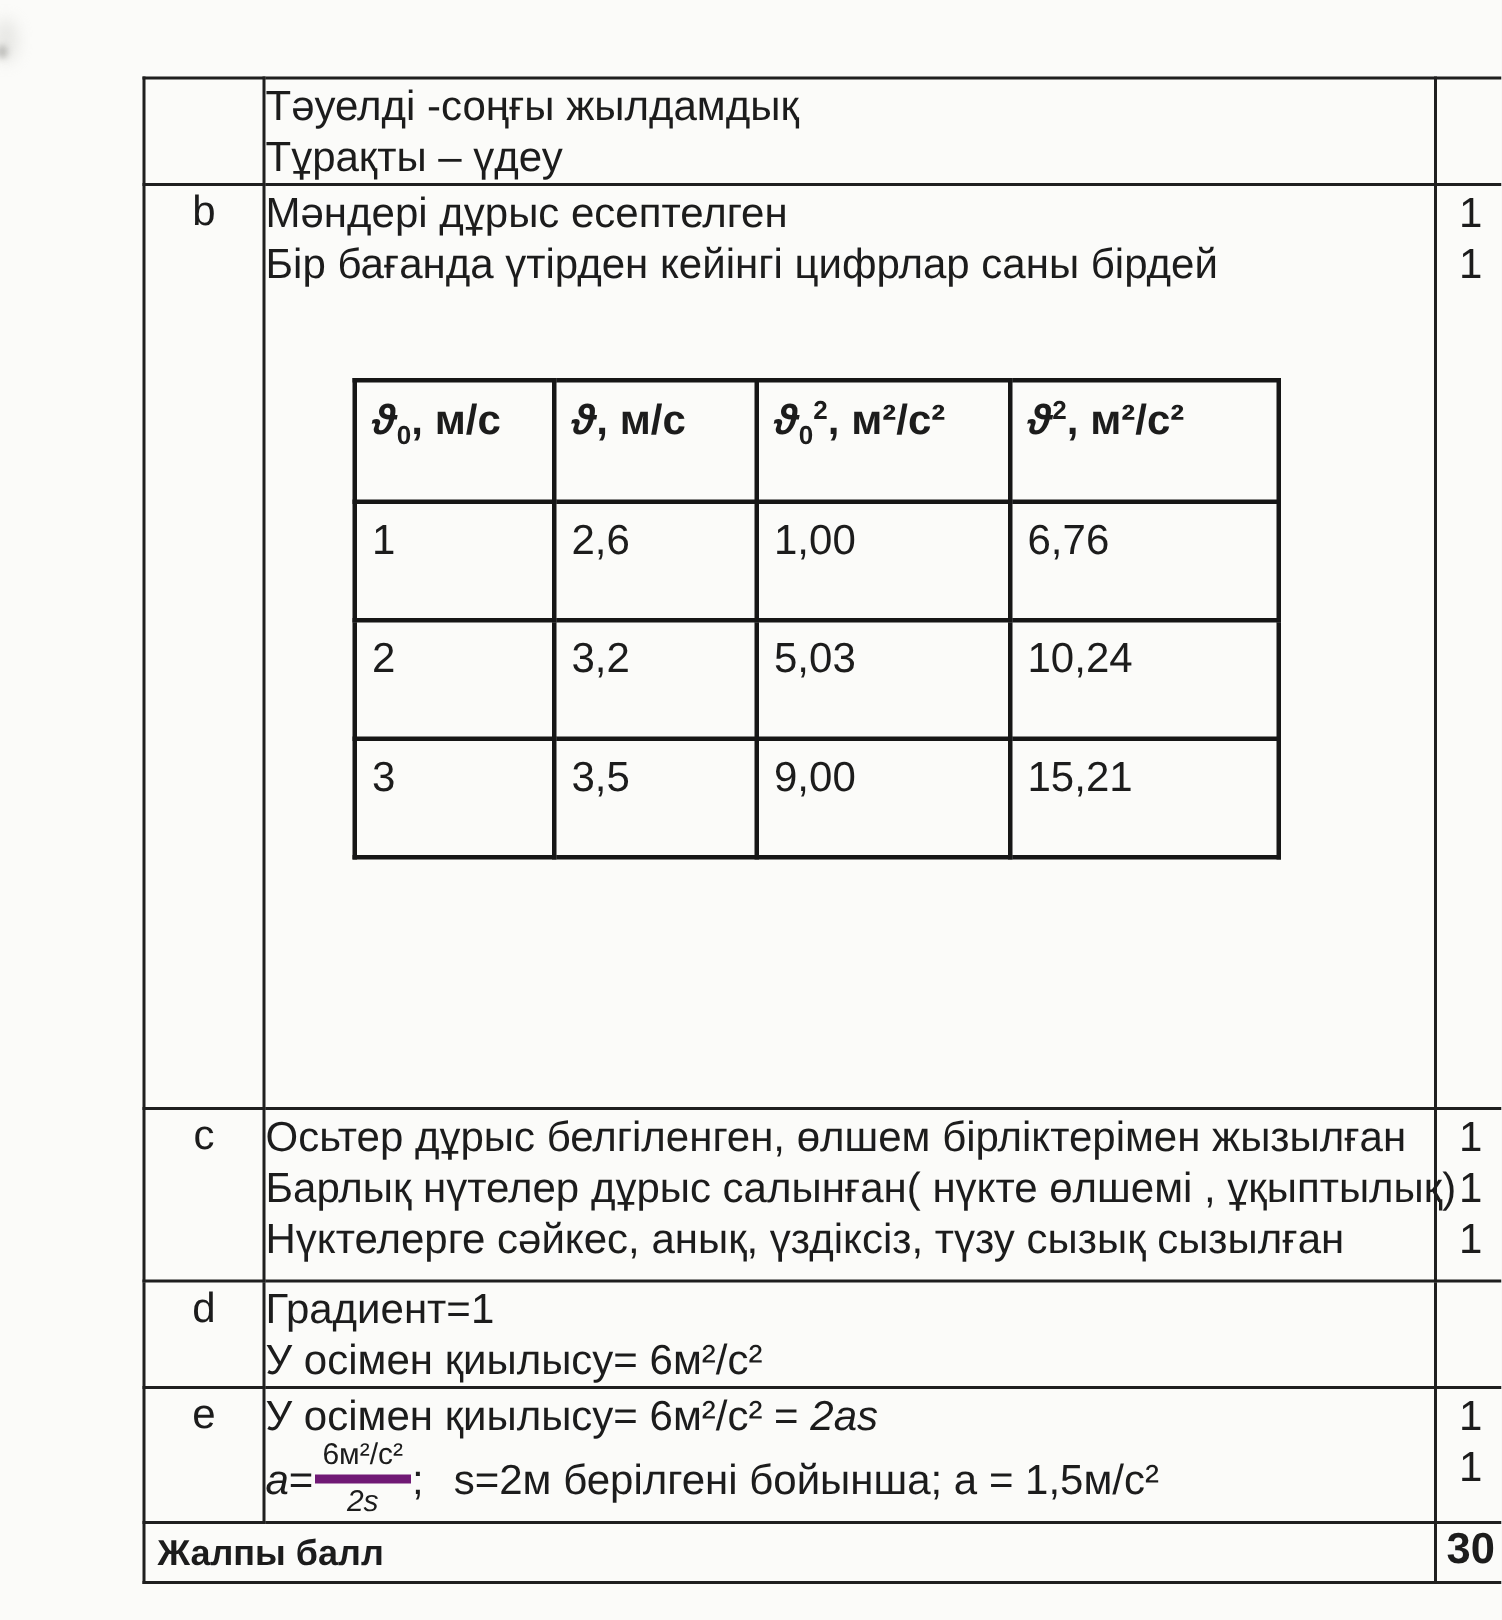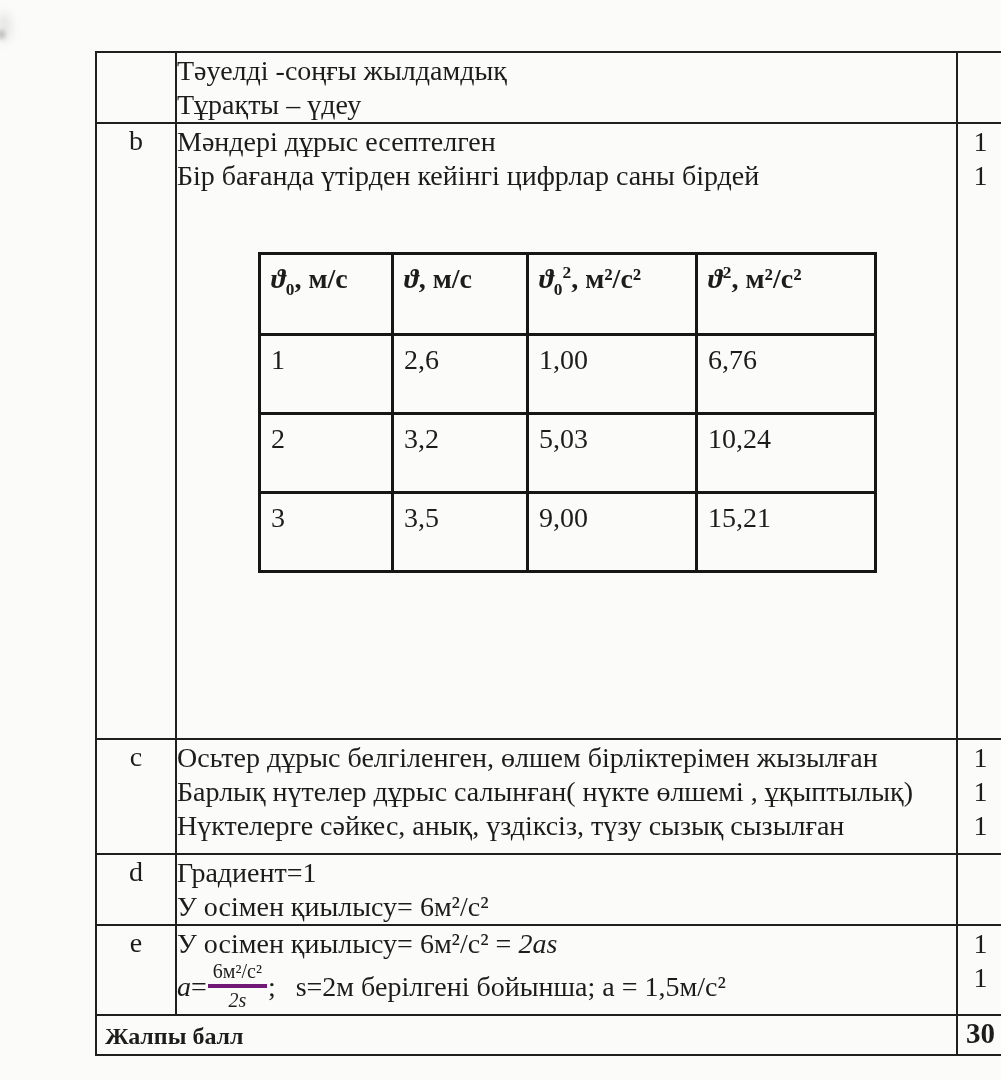--- a/index.html
+++ b/index.html
@@ -1,21 +1,21 @@
 <!DOCTYPE html>
 <html><head>
 <meta charset="utf-8">
 <style>
   html,body{margin:0;padding:0;background:#f6f6f4;}
   #canvas{
     position:relative;
     width:1001px;height:1080px;
     background:#fbfbf9;
     overflow:hidden;
-    font-family:Liberation Serif, serif;
+    font-family:Liberation Sans, sans-serif;
     color:#1c1c1c;
   }
   
   .speck1{position:absolute;left:-4px;top:12px;width:16px;height:30px;background:#cfcfcb;border-radius:50%;filter:blur(5px);opacity:.45;}
   .speck2{position:absolute;left:-2px;top:30px;width:7px;height:9px;background:#8d8d89;border-radius:50%;filter:blur(2px);opacity:.5;}
 
   table.grading{
     position:absolute;left:95px;top:51px;
     border-collapse:collapse;
     table-layout:fixed;
@@ -43,21 +43,21 @@
     font-weight:bold;font-size:24px;
     padding:2px 0 0 8px !important;
     vertical-align:middle !important;
   }
   td.total-score{font-weight:bold;font-size:29px;padding-top:2px;}
 
   
   table.inner{
     border-collapse:collapse;
     table-layout:fixed;
-    margin:59px 0 0 81px;
+    margin:59px 0 0 58px;
     width:616px;
   }
   table.inner th, table.inner td{
     border:3px solid #161616;
     vertical-align:top;
     text-align:left;
     font-size:28px;
     padding:8px 0 0 10px;
   }
   table.inner th{height:70px;font-weight:bold;}
@@ -70,21 +70,21 @@
   table.inner sub{font-size:0.62em;}
   table.inner sup{font-size:0.62em;}
 
   .mathvar{font-style:italic;}
   .eq2{display:flex;align-items:center;height:52px;white-space:nowrap;}
   .frac{
     display:inline-flex;flex-direction:column;align-items:center;
     font-size:20px;line-height:1.15;margin:0 1px;
     transform:translateY(-1px);
   }
-  .frac .num{border-bottom:4px solid #701a75;padding:0 5px 1px 5px;}
+  .frac .num{border-bottom:6px solid #701a75;padding:0 5px 1px 5px;}
   .frac .den{font-style:italic;padding-top:1px;}
   .tail{margin-left:20px;}
 </style>
 </head>
 <body>
 
 <div id="canvas">
   <div class="speck1"></div>
   <div class="speck2"></div>
 

